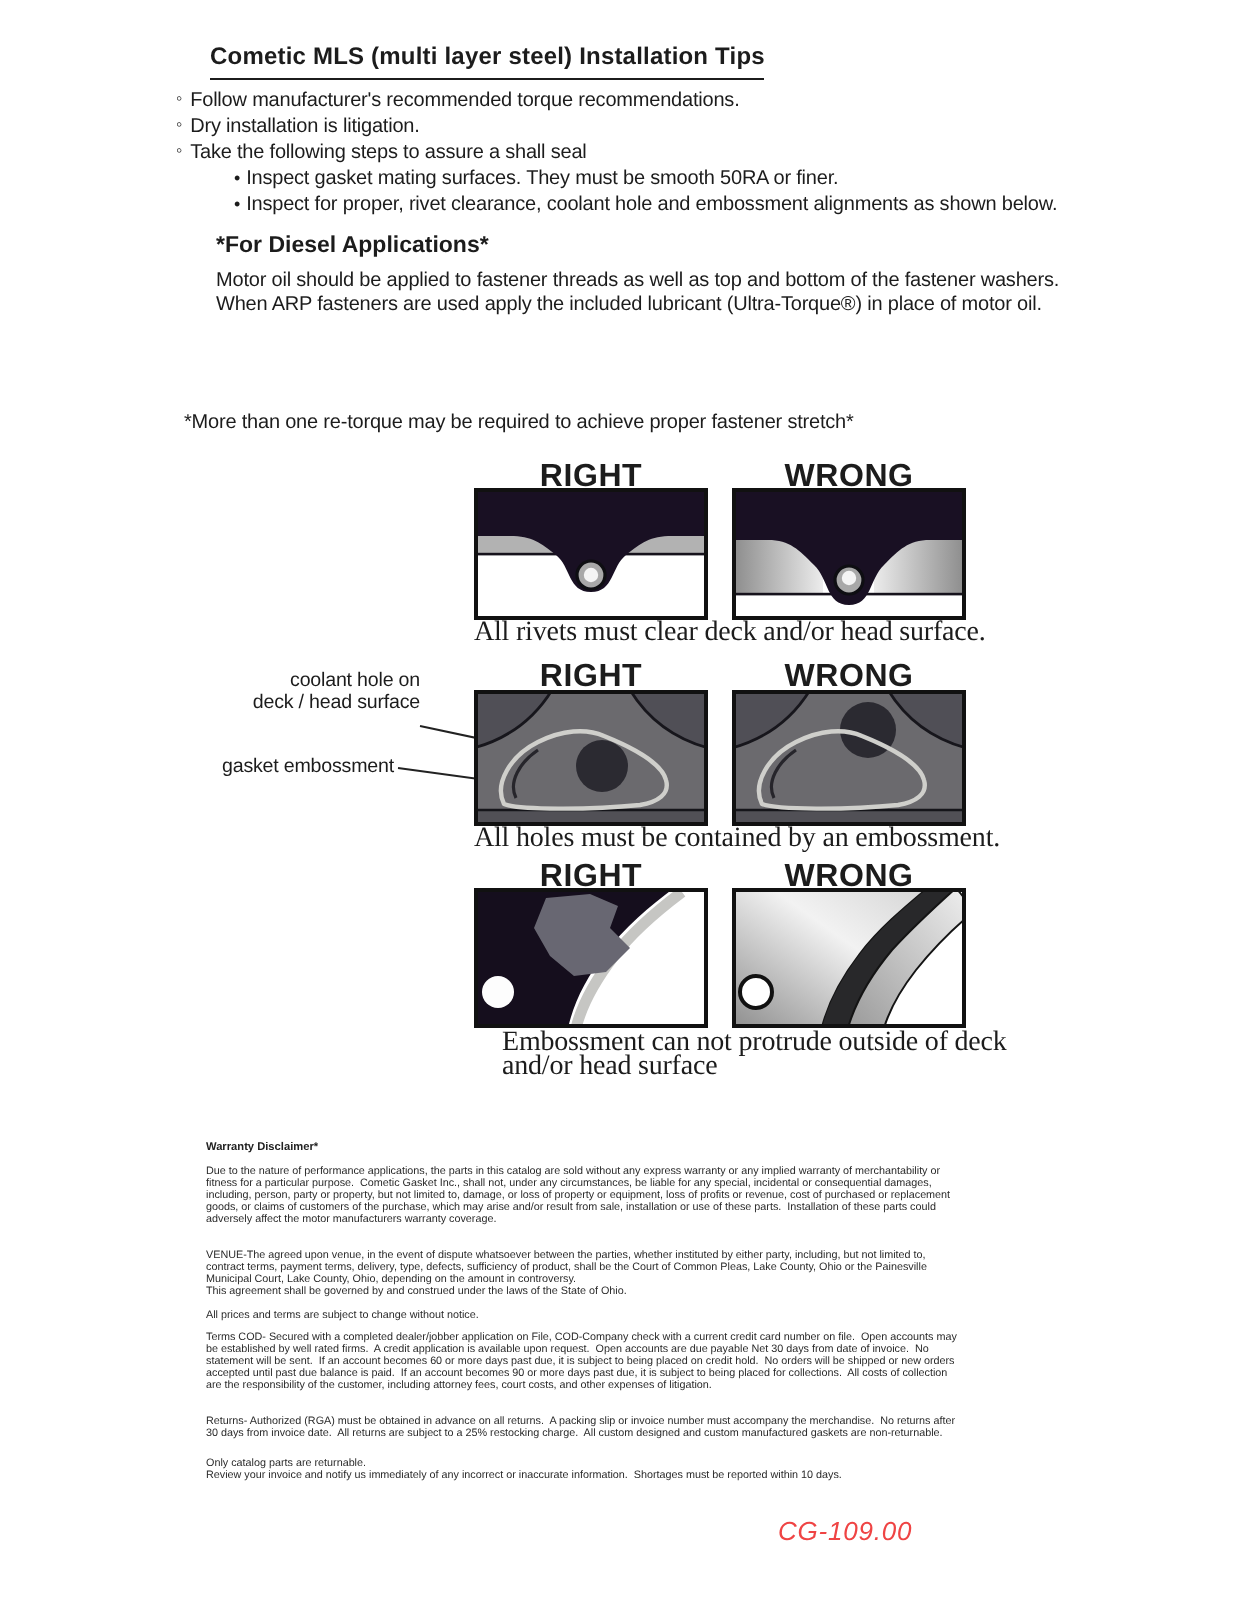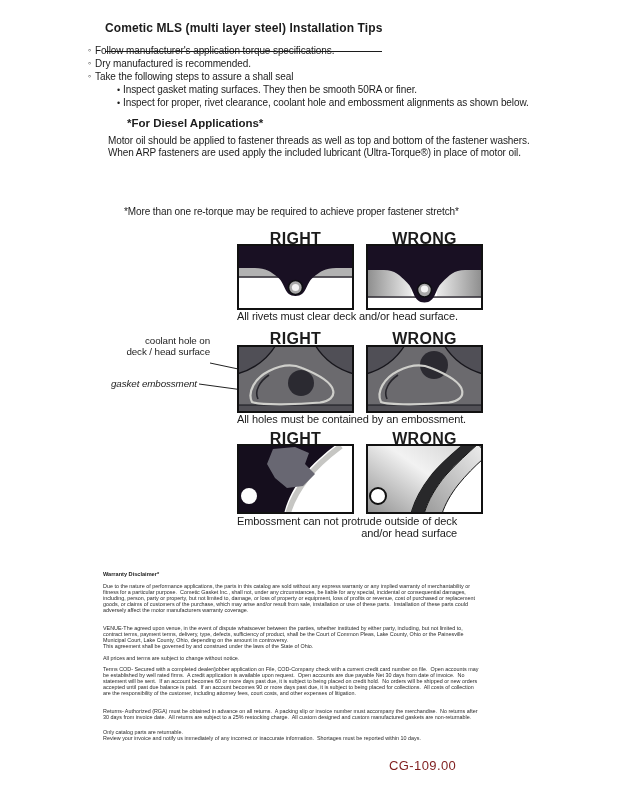--- a/index.html
+++ b/index.html
@@ -4,67 +4,67 @@
 <style>
   html,body{margin:0;padding:0;background:#e8e8e8;}
   .page{
     position:relative;width:618px;height:800px;background:#ffffff;
     font-family:"Liberation Sans", sans-serif;color:#1c1c1c;overflow:hidden;
     margin:0 auto;
   }
   .abs{position:absolute;}
   .title{
     font-size:12px;font-weight:bold;letter-spacing:.1px;
-    border-bottom:1.6px solid #1c1c1c;padding-bottom:16px;white-space:nowrap;
+    border-bottom:1.6px solid #1c1c1c;padding-bottom:4px;white-space:nowrap;
   }
   .bullet-line{font-size:10px;letter-spacing:-.1px;white-space:nowrap;display:flex;align-items:baseline;}
   .bullet-marker{font-size:9px;margin-right:4px;position:relative;top:-1px;}
   .sub-marker{font-size:9px;margin-right:3px;}
   .h2{font-size:11.5px;font-weight:bold;white-space:nowrap;}
   .para{font-size:10px;line-height:11.6px;letter-spacing:-.1px;white-space:pre;}
   .rw-label{font-size:16px;font-weight:bold;width:117px;text-align:center;letter-spacing:.3px;}
-  .caption{font-size:11px;letter-spacing:-.1px;white-space:pre;line-height:11.5px;}
+  .caption{font-size:14px;letter-spacing:-.1px;white-space:pre;line-height:11.5px;font-family:Liberation Serif, serif;}
   .ann{font-size:9.8px;letter-spacing:-.1px;line-height:11px;text-align:right;white-space:pre;}
   .diagram-box{width:117px;display:block;}
   .warr{font-size:5.4px;line-height:5.95px;letter-spacing:0;color:#2a2a2a;white-space:pre;}
   .warr-head{font-size:5.6px;font-weight:bold;color:#222;white-space:pre;}
-  .footer-code{font-size:13px;letter-spacing:.4px;color:#7f1d1d;white-space:nowrap;}
+  .footer-code{font-size:13px;letter-spacing:.4px;color:#ef4444;white-space:nowrap;font-style:italic;}
 </style>
 </head>
 <body>
 
 <div class="page">
 
   <div class="abs title" style="left:105px;top:21px;">Cometic MLS (multi layer steel) Installation Tips</div>
 
   <div class="abs bullet-line" style="left:88px;top:45px;">
     <span class="bullet-marker">◦</span>
-    <span>Follow manufacturer's application torque specifications.</span>
+    <span>Follow manufacturer's recommended torque recommendations.</span>
   </div>
   <div class="abs bullet-line" style="left:88px;top:58px;">
     <span class="bullet-marker">◦</span>
-    <span>Dry manufactured is recommended.</span>
+    <span>Dry installation is litigation.</span>
   </div>
   <div class="abs bullet-line" style="left:88px;top:71px;">
     <span class="bullet-marker">◦</span>
     <span>Take the following steps to assure a shall seal</span>
   </div>
   <div class="abs bullet-line" style="left:117px;top:84px;">
     <span class="sub-marker">•</span>
-    <span>Inspect gasket mating surfaces.  They then be smooth 50RA or finer.</span>
+    <span>Inspect gasket mating surfaces.  They must be smooth 50RA or finer.</span>
   </div>
   <div class="abs bullet-line" style="left:117px;top:97px;">
     <span class="sub-marker">•</span>
     <span>Inspect for proper, rivet clearance, coolant hole and embossment alignments as shown below.</span>
   </div>
 
-  <div class="abs h2" style="left:108px;top:117px;margin-left:19px;">*For Diesel Applications*</div>
+  <div class="abs h2" style="left:108px;top:117px;">*For Diesel Applications*</div>
   <div class="abs para" style="left:108px;top:135px;">Motor oil should be applied to fastener threads as well as top and bottom of the fastener washers.
 When ARP fasteners are used apply the included lubricant (Ultra-Torque®) in place of motor oil.</div>
-  <div class="abs para" style="left:124px;top:206px;">*More than one re-torque may be required to achieve proper fastener stretch*</div>
+  <div class="abs para" style="left:92px;top:206px;">*More than one re-torque may be required to achieve proper fastener stretch*</div>
 
   <div class="abs rw-label" style="left:237px;top:230px;">RIGHT</div>
   <div class="abs rw-label" style="left:366px;top:230px;">WRONG</div>
 
   <svg class="abs diagram-box" style="left:237px;top:244px;" width="117" height="66" viewBox="0 0 117 66">
     <rect x="0" y="0" width="117" height="66" fill="#ffffff"></rect>
     <rect x="1.5" y="24" width="42" height="9" fill="#b2b2b2"></rect>
     <rect x="73" y="24" width="42.5" height="9" fill="#b2b2b2"></rect>
     <rect x="0" y="32.4" width="117" height="1.3" fill="#16121c"></rect>
     <path d="M0,0 H117 V24 H99 C88,24 83.5,27.5 76,33.5 C68.5,39.5 70,52 58.5,52 C47,52 48.5,39.5 41,33.5 C33.5,27.5 29,24 18,24 H0 Z" fill="#191023"></path>
@@ -94,21 +94,21 @@
     <rect x="1" y="1" width="115" height="64" fill="none" stroke="#111111" stroke-width="2"></rect>
   </svg>
 
   <div class="abs caption" style="left:237px;top:311px;">All rivets must clear deck and/or head surface.</div>
 
   <div class="abs rw-label" style="left:237px;top:330px;">RIGHT</div>
   <div class="abs rw-label" style="left:366px;top:330px;">WRONG</div>
 
   <div class="abs ann" style="left:105px;top:335px;width:105px;">coolant hole on
 deck / head surface</div>
-  <div class="abs ann" style="left:97px;top:378px;width:100px;font-style:italic;">gasket embossment</div>
+  <div class="abs ann" style="left:97px;top:378px;width:100px;">gasket embossment</div>
 
   <svg class="abs" style="left:105px;top:340px;" width="220" height="60" viewBox="0 0 220 60">
     <line x1="105" y1="23" x2="185" y2="40" stroke="#222" stroke-width="1"></line>
     <line x1="94" y1="44" x2="160" y2="53" stroke="#222" stroke-width="1"></line>
   </svg>
 
   <svg class="abs diagram-box" style="left:237px;top:345px;" width="117" height="68" viewBox="0 0 117 68">
     <rect x="0" y="0" width="117" height="68" fill="#6b6a6e"></rect>
     <rect x="0" y="60" width="117" height="8" fill="#515056"></rect>
     <line x1="0" y1="60" x2="117" y2="60" stroke="#15151a" stroke-width="1.2"></line>
@@ -159,21 +159,21 @@
       </linearGradient>
     </defs>
     <rect x="0" y="0" width="117" height="70" fill="#ffffff"></rect>
     <path d="M0,0 H98 C86,10 73,21 64,33 C54,46 48,58 45,70 H0 Z" fill="url(#g3a)" stroke="#141414" stroke-width="1.2"></path>
     <path d="M98,0 H112 C102,9 91,19 80,31 C70,43 62,56 58,70 H45 C48,58 54,46 64,33 C73,21 86,10 98,0 Z" fill="#28282a"></path>
     <path d="M112,0 C102,9 91,19 80,31 C70,43 62,56 58,70 H76 C79,60 85,50 92,41 C100,31 109,22 117,15 V6 C115,4 114,2 112,0 Z" fill="url(#g3b)" stroke="#141414" stroke-width="1"></path>
     <circle cx="12" cy="52" r="8" fill="#ffffff" stroke="#111111" stroke-width="2"></circle>
     <rect x="1" y="1" width="115" height="68" fill="none" stroke="#111111" stroke-width="2"></rect>
   </svg>
 
-  <div class="abs caption" style="left:237px;top:516px;text-align:right;">Embossment can not protrude outside of deck
+  <div class="abs caption" style="left:251px;top:516px;">Embossment can not protrude outside of deck
 and/or head surface</div>
 
   <div class="abs warr-head" style="left:103px;top:571px;">Warranty Disclaimer*</div>
   <div class="abs warr" style="left:103px;top:584px;">Due to the nature of performance applications, the parts in this catalog are sold without any express warranty or any implied warranty of merchantability or
 fitness for a particular purpose.  Cometic Gasket Inc., shall not, under any circumstances, be liable for any special, incidental or consequential damages,
 including, person, party or property, but not limited to, damage, or loss of property or equipment, loss of profits or revenue, cost of purchased or replacement
 goods, or claims of customers of the purchase, which may arise and/or result from sale, installation or use of these parts.  Installation of these parts could
 adversely affect the motor manufacturers warranty coverage.</div>
   <div class="abs warr" style="left:103px;top:626px;">VENUE-The agreed upon venue, in the event of dispute whatsoever between the parties, whether instituted by either party, including, but not limited to,
 contract terms, payment terms, delivery, type, defects, sufficiency of product, shall be the Court of Common Pleas, Lake County, Ohio or the Painesville

